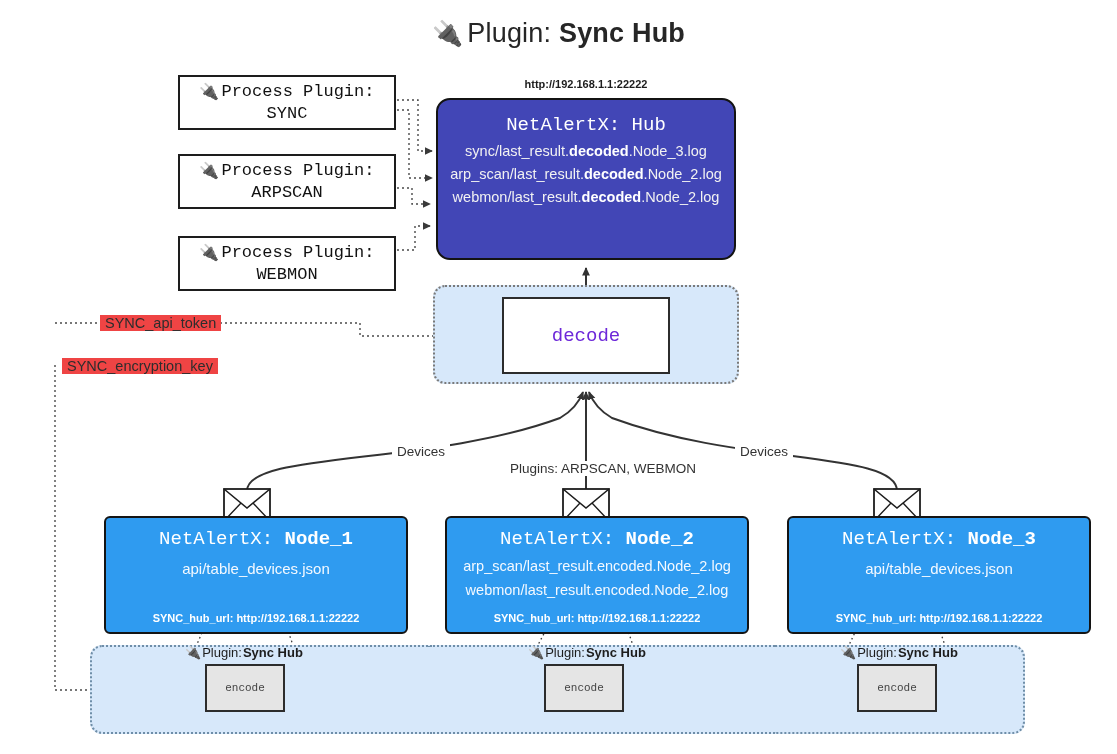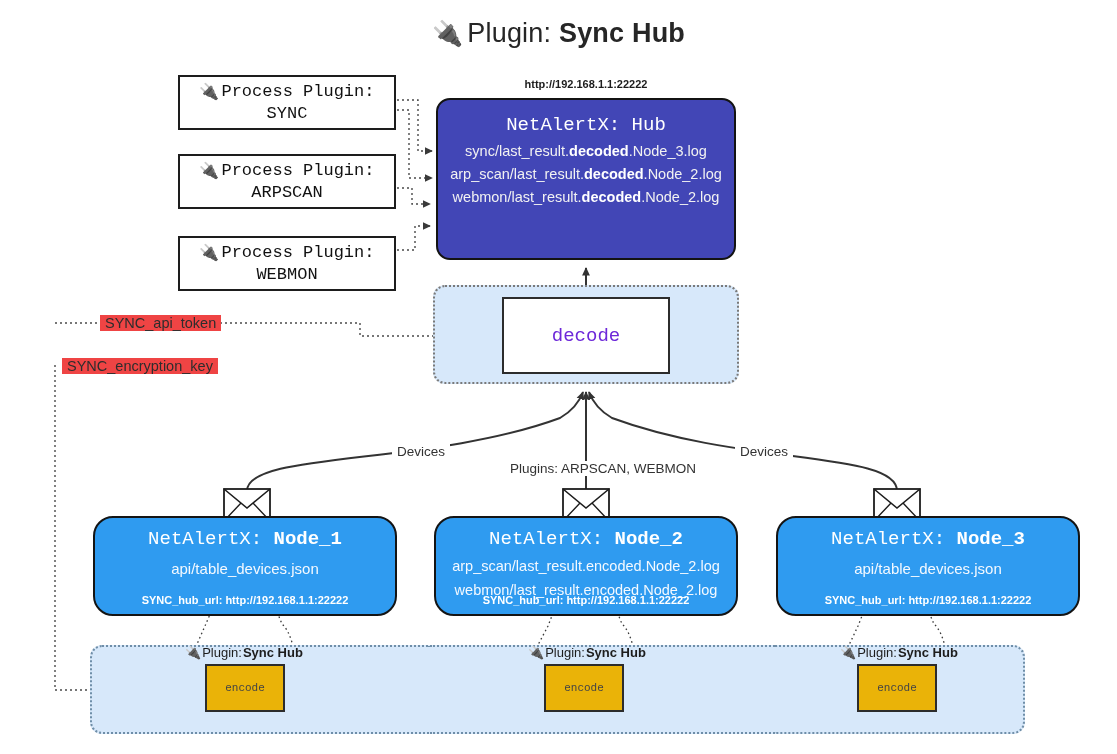--- a/index.html
+++ b/index.html
@@ -71,23 +71,23 @@
   }
 
   
   .edge-label{
     position:absolute;background:#ffffff;padding:0 5px;
     font-size:13.5px;color:#333;white-space:nowrap;
   }
 
   
   .node-box{
-    position:absolute;width:304px;height:100px;top:516px;
-    background:#2f9bf0;border:2px solid #141414;border-radius:20px;
-    box-sizing:border-box;color:#ffffff;overflow:hidden;
+    position:absolute;width:304px;height:118px;top:516px;
+    background:#2f9bf0;border:2px solid #141414;border-radius:6px;
+    box-sizing:border-box;color:#ffffff;overflow:hidden;margin-left:11px;
   }
   .node-title{
     font-family:"Liberation Mono","DejaVu Sans Mono",monospace;
     font-size:19px;text-align:center;margin-top:10px;white-space:nowrap;color:#ffffff;
   }
   .node-title b{font-weight:bold;}
   .node-line{
     font-size:15px;text-align:center;white-space:nowrap;color:#f4f9ff;margin-top:10px;
   }
   .node-line.two{margin-top:8px;font-size:14.5px;}
@@ -105,21 +105,21 @@
   .plug-band.r-mid{border-radius:0;border-left:none;border-right:none;}
   .plug-band.r-right{border-radius:0 12px 12px 0;border-left:none;}
   .band-label{
     position:absolute;top:645px;font-size:13px;color:#1d1d1d;white-space:nowrap;
     display:flex;align-items:center;gap:1px;
   }
   .band-label b{font-weight:bold;}
   .band-label .plug{font-size:13px;}
   .encode-box{
     position:absolute;top:664px;width:80px;height:48px;
-    background:#eab308;border:2px solid #2c2c2c;box-sizing:border-box;
+    background:#e5e5e5;border:2px solid #2c2c2c;box-sizing:border-box;
     display:flex;align-items:center;justify-content:center;
     font-family:"Liberation Mono","DejaVu Sans Mono",monospace;font-size:11px;color:#444;
   }
 </style>
 </head>
 <body>
 
 <svg id="svg-layer" viewBox="0 0 1117 754" xmlns="http://www.w3.org/2000/svg">
   <defs>
     <marker id="arrowSolid" markerWidth="9" markerHeight="9" refX="7.5" refY="4.5" orient="auto" markerUnits="userSpaceOnUse">

